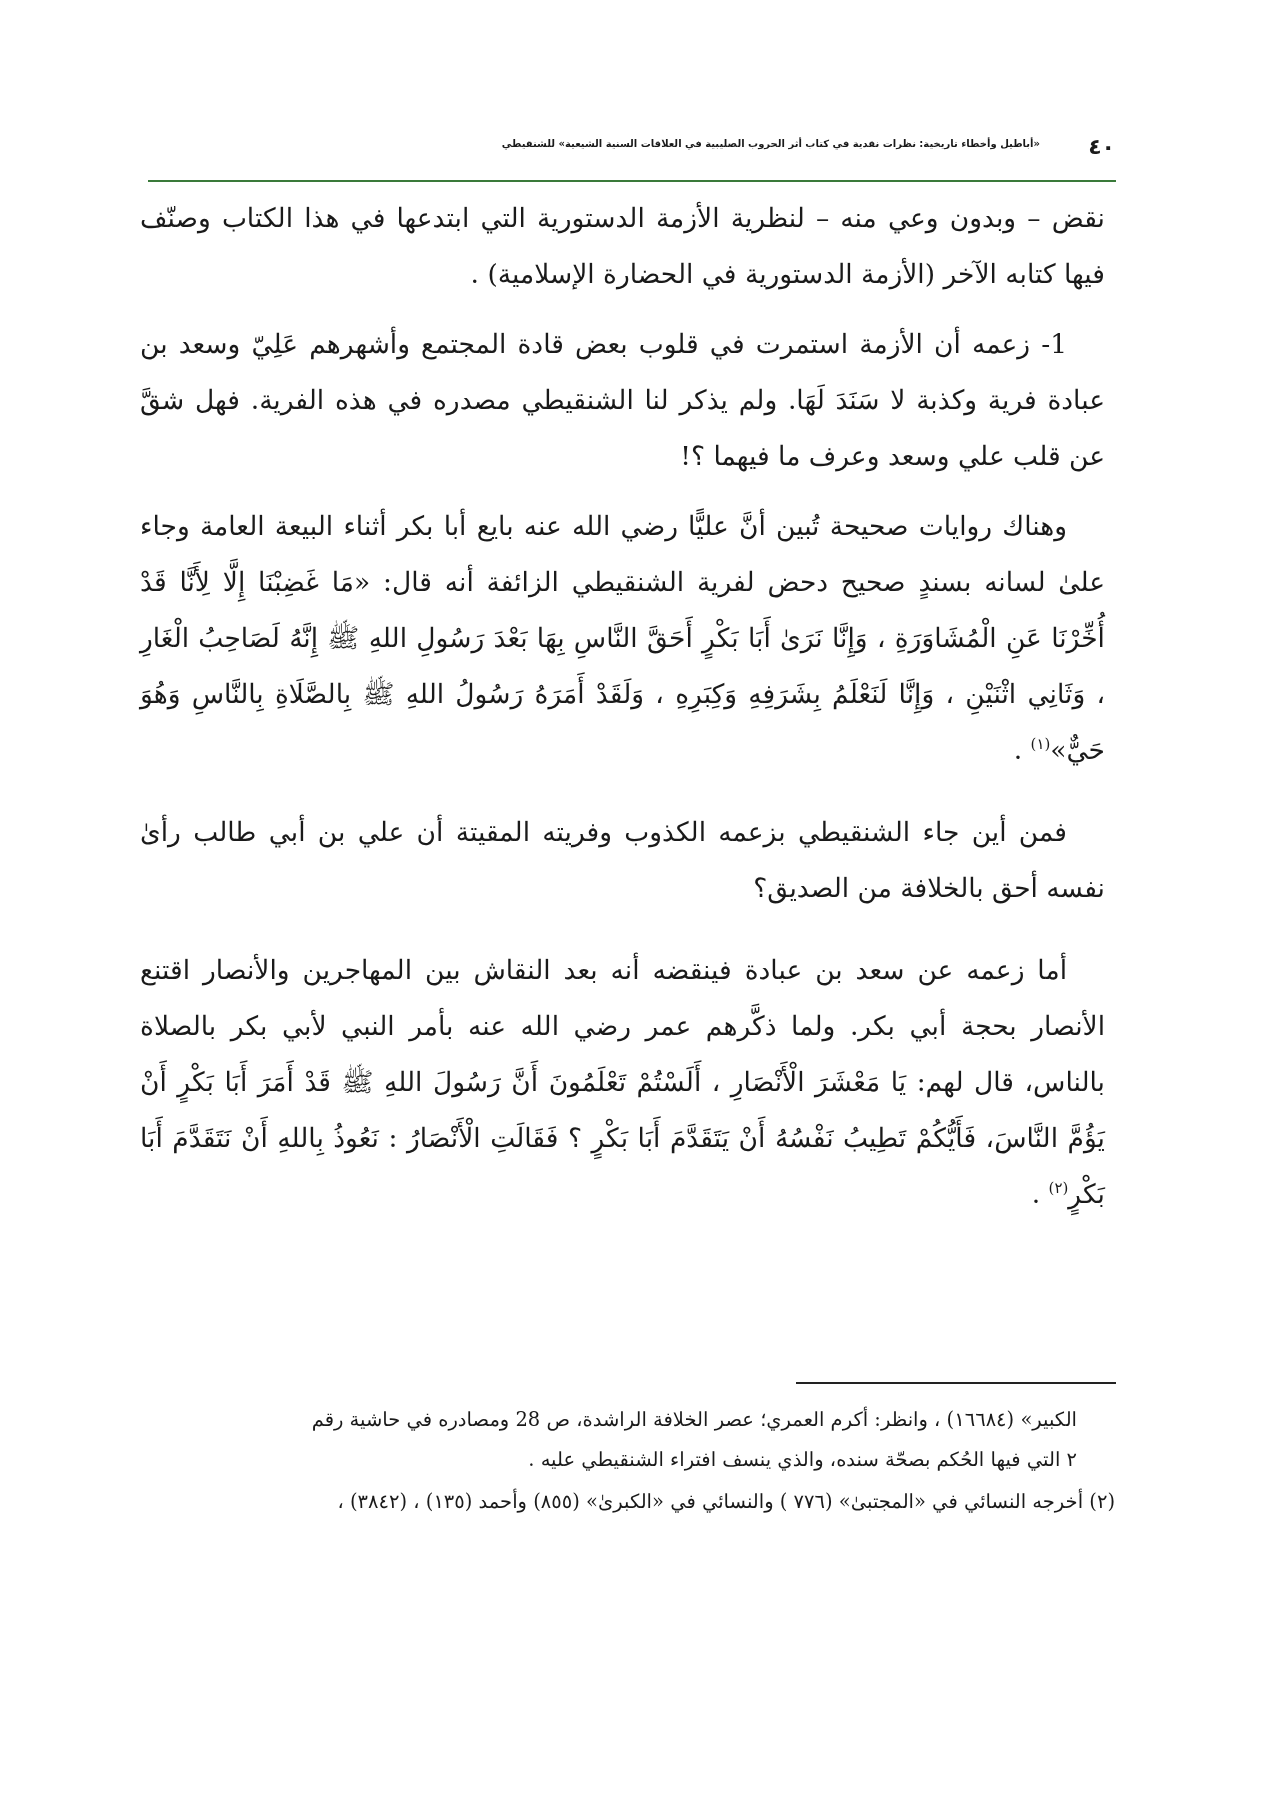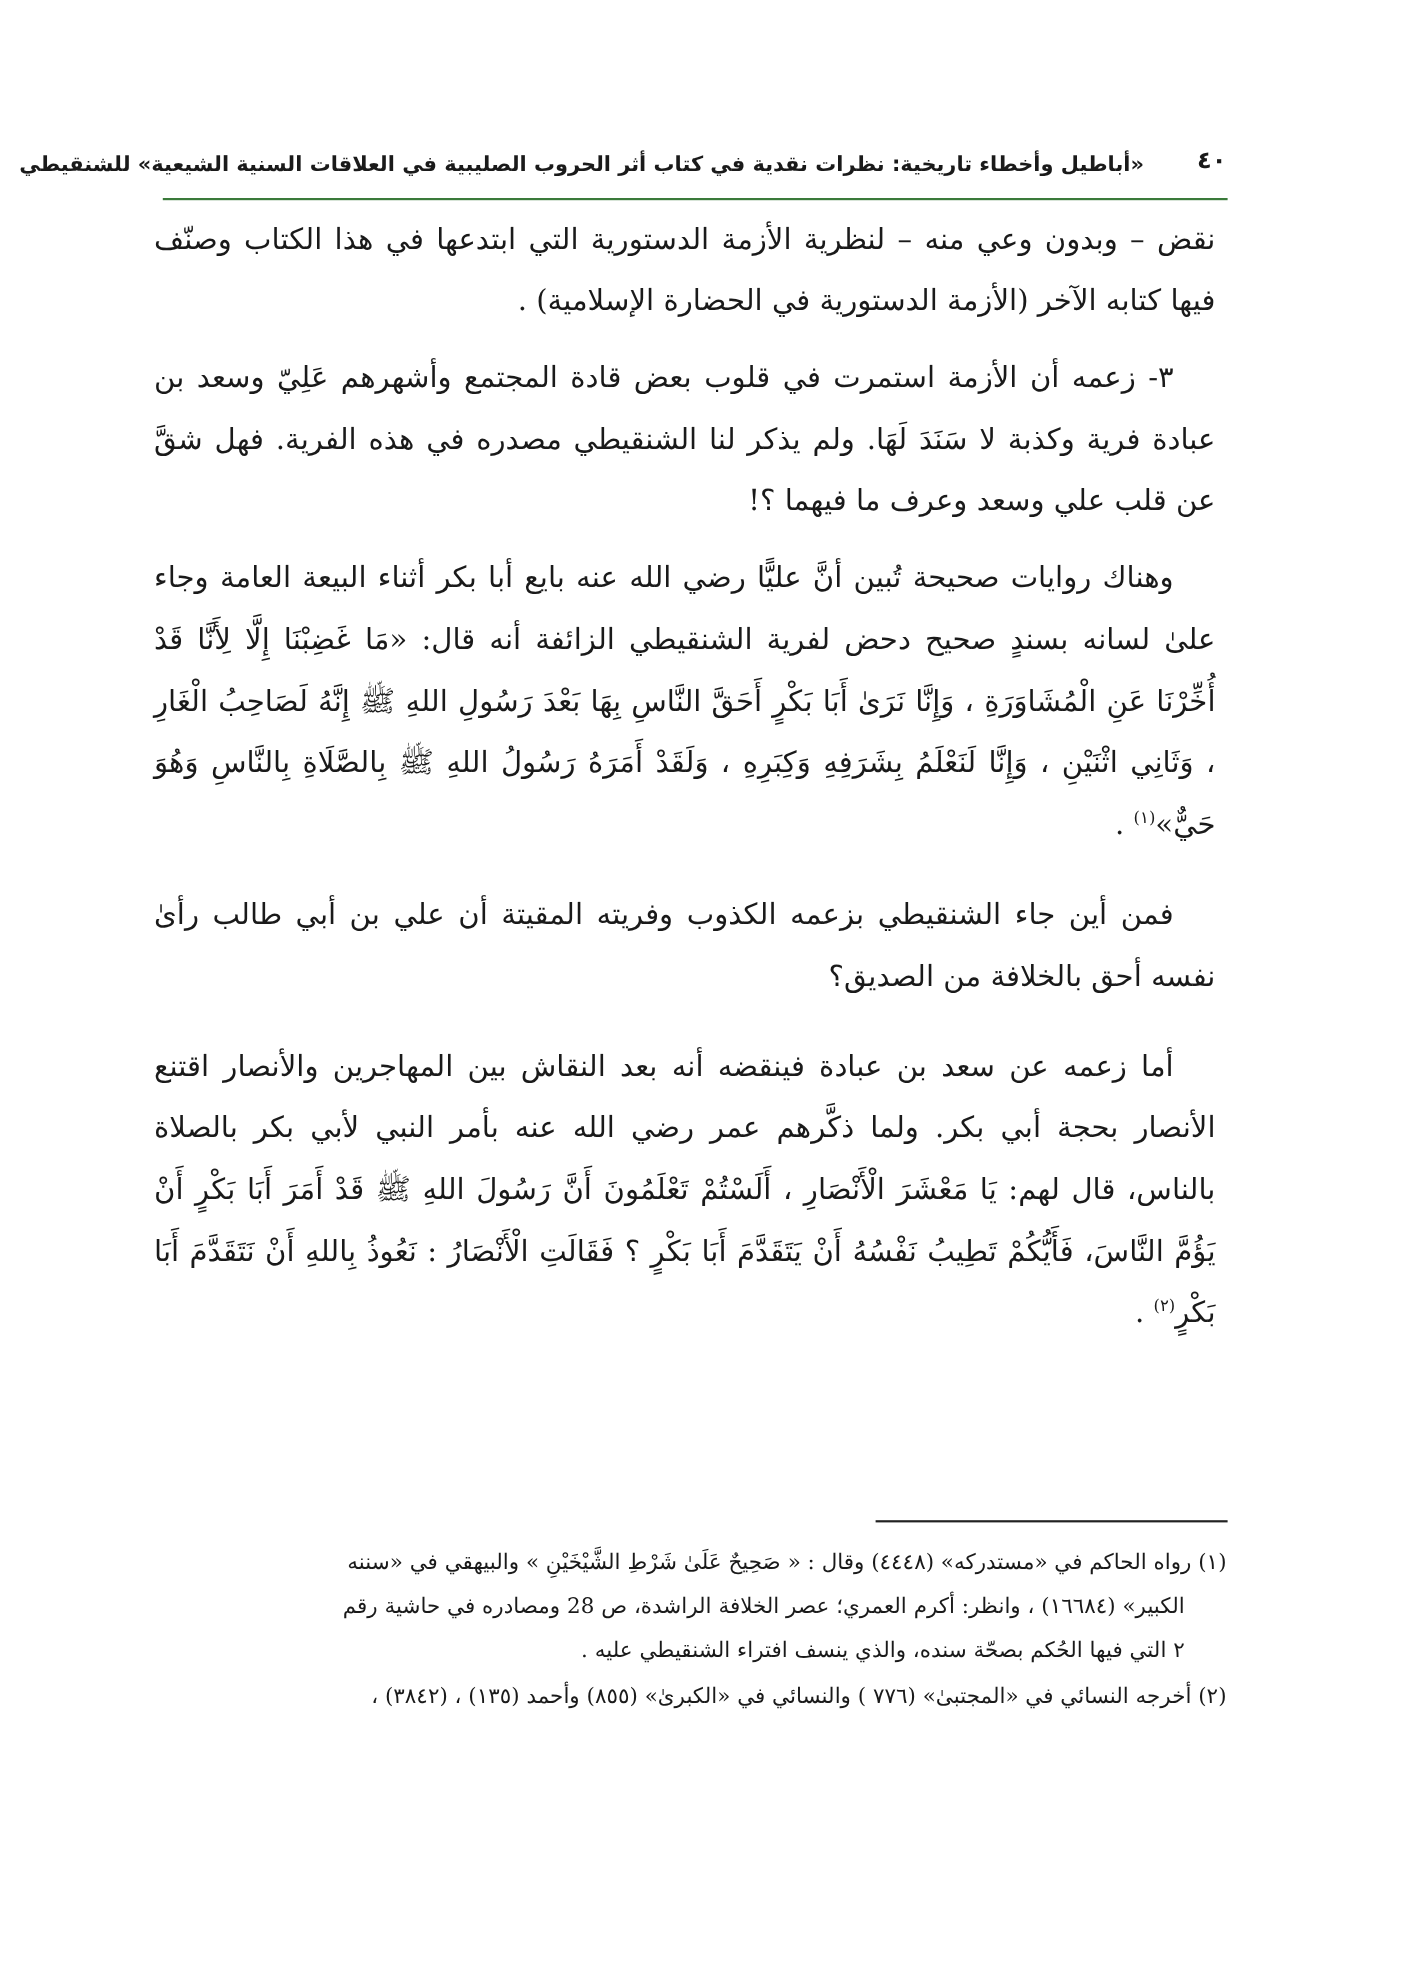--- a/index.html
+++ b/index.html
@@ -11,21 +11,21 @@
   .page { position: absolute; left: 0; top: 0; width: 1274px; height: 1800px; direction: rtl; }
   .header {
     position: absolute; left: 155px; width: 960px; top: 128px; height: 40px;
     display: flex; align-items: center; justify-content: flex-start; direction: rtl;
   }
   .page-number {
     font-family: "DejaVu Sans", sans-serif; font-weight: bold; font-size: 22px;
     margin-left: 0; position: absolute; right: 0; top: 6px; text-align: right;
   }
   .running-title {
-    font-family: "DejaVu Sans", sans-serif; font-weight: bold; font-size: 19px;
+    font-family: "DejaVu Sans", sans-serif; font-weight: bold; font-size: 10px;
     position: absolute; right: 75px; top: 10px; white-space: nowrap;
   }
   .header-rule {
     position: absolute; left: 148px; width: 968px; top: 180px; height: 2px; background: #3a7a3a;
   }
   .body-text {
     position: absolute; left: 140px; width: 965px; top: 190px;
     font-size: 26.5px; line-height: 56px; text-align: justify; text-align-last: right;
   }
   .body-text p { margin: 0; }
@@ -49,31 +49,30 @@
 
 <div class="page">
   <div class="header">
     <span class="page-number">٤٠</span>
     <span class="running-title">«أباطيل وأخطاء تاريخية: نظرات نقدية في كتاب أثر الحروب الصليبية في العلاقات السنية الشيعية» للشنقيطي</span>
   </div>
   <div class="header-rule" style="background: rgb(58, 122, 58);"></div>
 
   <div class="body-text">
     <p>نقض – وبدون وعي منه – لنظرية الأزمة الدستورية التي ابتدعها في هذا الكتاب وصنّف فيها كتابه الآخر (الأزمة الدستورية في الحضارة الإسلامية) .</p>
-    <p class="indent gap">٣- زعمه أن الأزمة استمرت في قلوب بعض قادة المجتمع وأشهرهم عَلِيّ وسعد بن عبادة فرية وكذبة لا سَنَدَ لَهَا. ولم يذكر لنا الشنقيطي مصدره في هذه الفرية. فهل شقَّ عن قلب علي وسعد وعرف ما فيهما ؟!</p>
+    <p class="indent gap">1- زعمه أن الأزمة استمرت في قلوب بعض قادة المجتمع وأشهرهم عَلِيّ وسعد بن عبادة فرية وكذبة لا سَنَدَ لَهَا. ولم يذكر لنا الشنقيطي مصدره في هذه الفرية. فهل شقَّ عن قلب علي وسعد وعرف ما فيهما ؟!</p>
     <p class="indent gap"><span>وهناك روايات صحيحة تُبين أنَّ عليًّا رضي الله عنه بايع أبا بكر أثناء البيعة العامة وجاء علىٰ لسانه بسندٍ صحيح دحض لفرية الشنقيطي الزائفة أنه قال: «مَا غَضِبْنَا إِلَّا لِأَنَّا قَدْ أُخِّرْنَا عَنِ الْمُشَاوَرَةِ ، وَإِنَّا نَرَىٰ أَبَا بَكْرٍ أَحَقَّ النَّاسِ بِهَا بَعْدَ رَسُولِ اللهِ ﷺ إِنَّهُ لَصَاحِبُ الْغَارِ ، وَثَانِي اثْنَيْنِ ، وَإِنَّا لَنَعْلَمُ بِشَرَفِهِ وَكِبَرِهِ ، وَلَقَدْ أَمَرَهُ رَسُولُ اللهِ ﷺ بِالصَّلَاةِ بِالنَّاسِ وَهُوَ حَيٌّ»</span><sup class="fn">(١)</sup><span> .</span></p>
     <p class="indent gap2">فمن أين جاء الشنقيطي بزعمه الكذوب وفريته المقيتة أن علي بن أبي طالب رأىٰ نفسه أحق بالخلافة من الصديق؟</p>
     <p class="indent gap2"><span>أما زعمه عن سعد بن عبادة فينقضه أنه بعد النقاش بين المهاجرين والأنصار اقتنع الأنصار بحجة أبي بكر. ولما ذكَّرهم عمر رضي الله عنه بأمر النبي لأبي بكر بالصلاة بالناس، قال لهم: يَا مَعْشَرَ الْأَنْصَارِ ، أَلَسْتُمْ تَعْلَمُونَ أَنَّ رَسُولَ اللهِ ﷺ قَدْ أَمَرَ أَبَا بَكْرٍ أَنْ يَؤُمَّ النَّاسَ، فَأَيُّكُمْ تَطِيبُ نَفْسُهُ أَنْ يَتَقَدَّمَ أَبَا بَكْرٍ ؟ فَقَالَتِ الْأَنْصَارُ : نَعُوذُ بِاللهِ أَنْ نَتَقَدَّمَ أَبَا بَكْرٍ</span><sup class="fn">(٢)</sup><span> .</span></p>
   </div>
 
   <div class="footnote-rule"></div>
 
   <div class="footnotes">
     <p>
-      <span>(١) رواه الحاكم في «مستدركه» (٤٤٤٨) وقال : « صَحِيحٌ عَلَىٰ شَرْطِ الشَّيْخَيْنِ » والبيهقي في «سننه</span>
       <span class="cont-line">الكبير» (١٦٦٨٤) ، وانظر: أكرم العمري؛ عصر الخلافة الراشدة، ص 28 ومصادره في حاشية رقم</span>
       <span class="cont-line">٢ التي فيها الحُكم بصحّة سنده، والذي ينسف افتراء الشنقيطي عليه .</span>
     </p>
     <p class="gap">
       <span>(٢) أخرجه النسائي في «المجتبىٰ» (٧٧٦ ) والنسائي في «الكبرىٰ» (٨٥٥) وأحمد (١٣٥) ، (٣٨٤٢) ،</span>
     </p>
   </div>
 </div>
 
 </body></html>

